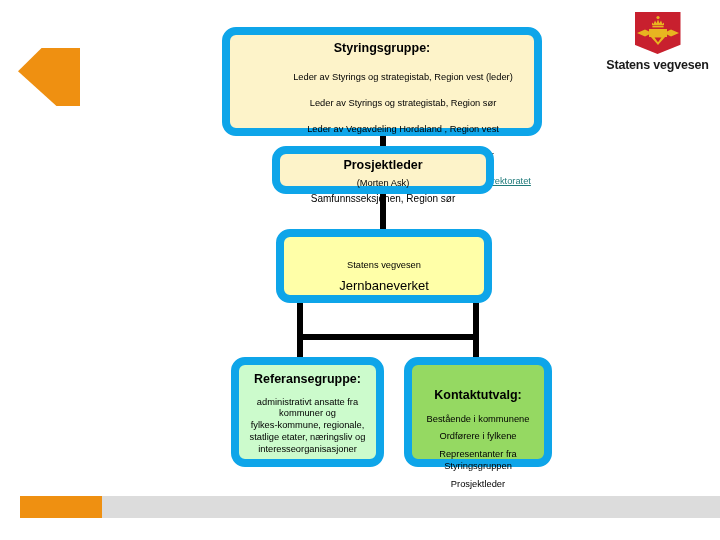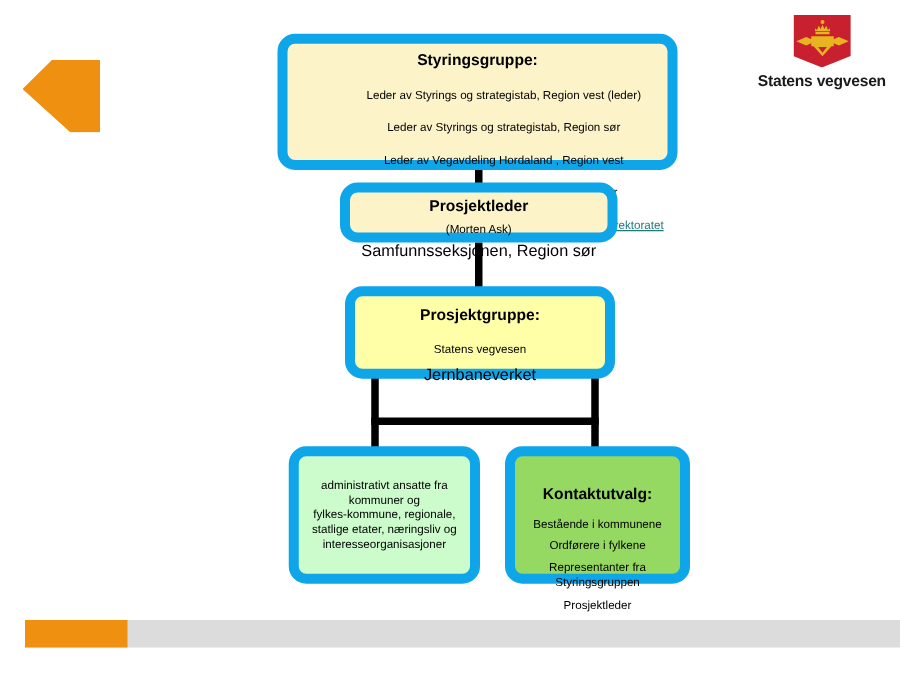--- a/index.html
+++ b/index.html
@@ -118,21 +118,21 @@
   #node-styringsgruppe .row { text-align: center; padding-left: 42px; margin-bottom: 8px; }
   #node-styringsgruppe .row:last-child { margin-bottom: 0; }
 
   #node-prosjektleder {
     left: 272px; top: 146px;
     width: 222px; height: 48px;
     background: #fdf3c9;
     padding-top: 5px;
   }
   #node-prosjektleder .sub { font-size: 9.3px; margin-top: 5px; }
-  #node-prosjektleder .sub2 { font-size: 13px; margin-top: 5px; }
+  #node-prosjektleder .sub2 { font-size: 10px; margin-top: 5px; }
 
   #node-prosjektgruppe {
     left: 276px; top: 229px;
     width: 216px; height: 74px;
     background: #ffffa8;
     padding-top: 9px;
   }
   #node-prosjektgruppe .sub { font-size: 9.3px; margin-top: 14px; }
   #node-prosjektgruppe .sub2 { font-size: 13px; margin-top: 8px; }
 
@@ -204,26 +204,26 @@
     </div>
   </div>
 
   <div class="node" id="node-prosjektleder">
     <div class="title">Prosjektleder</div>
     <div class="sub">(Morten Ask)</div>
     <div class="sub2">Samfunnsseksjonen, Region sør</div>
   </div>
 
   <div class="node" id="node-prosjektgruppe">
-    <div class="title">Prosjektgruppe:</div>
     <div class="sub">Statens vegvesen</div>
     <div class="sub2">Jernbaneverket</div>
   </div>
 
   <div class="node" id="node-referansegruppe">
+    <div class="title">Referansegruppe:</div>
     <div class="body">
       <div class="line-item">administrativt ansatte fra</div>
       <div class="line-item">kommuner og</div>
       <div class="line-item">fylkes-kommune, regionale,</div>
       <div class="line-item">statlige etater, næringsliv og</div>
       <div class="line-item">interesseorganisasjoner</div>
     </div>
   </div>
 
   <div class="node" id="node-kontaktutvalg">

